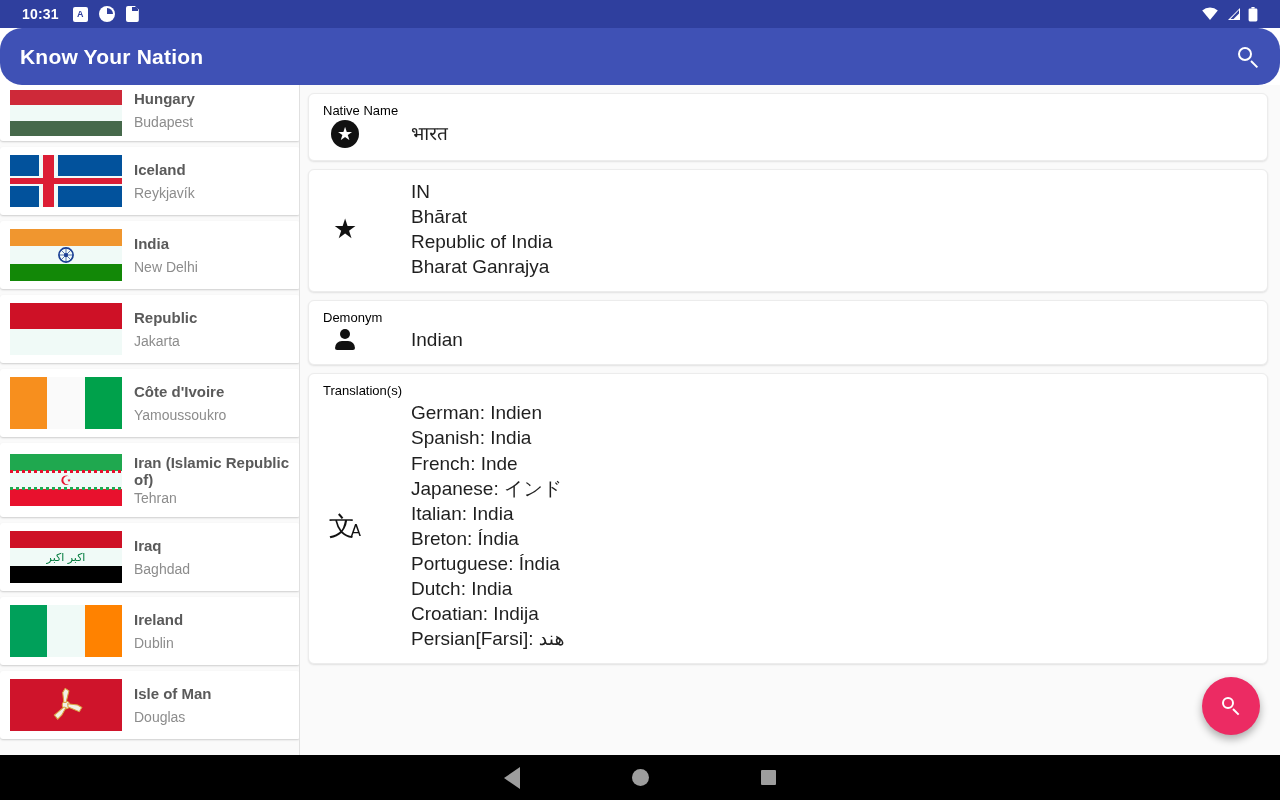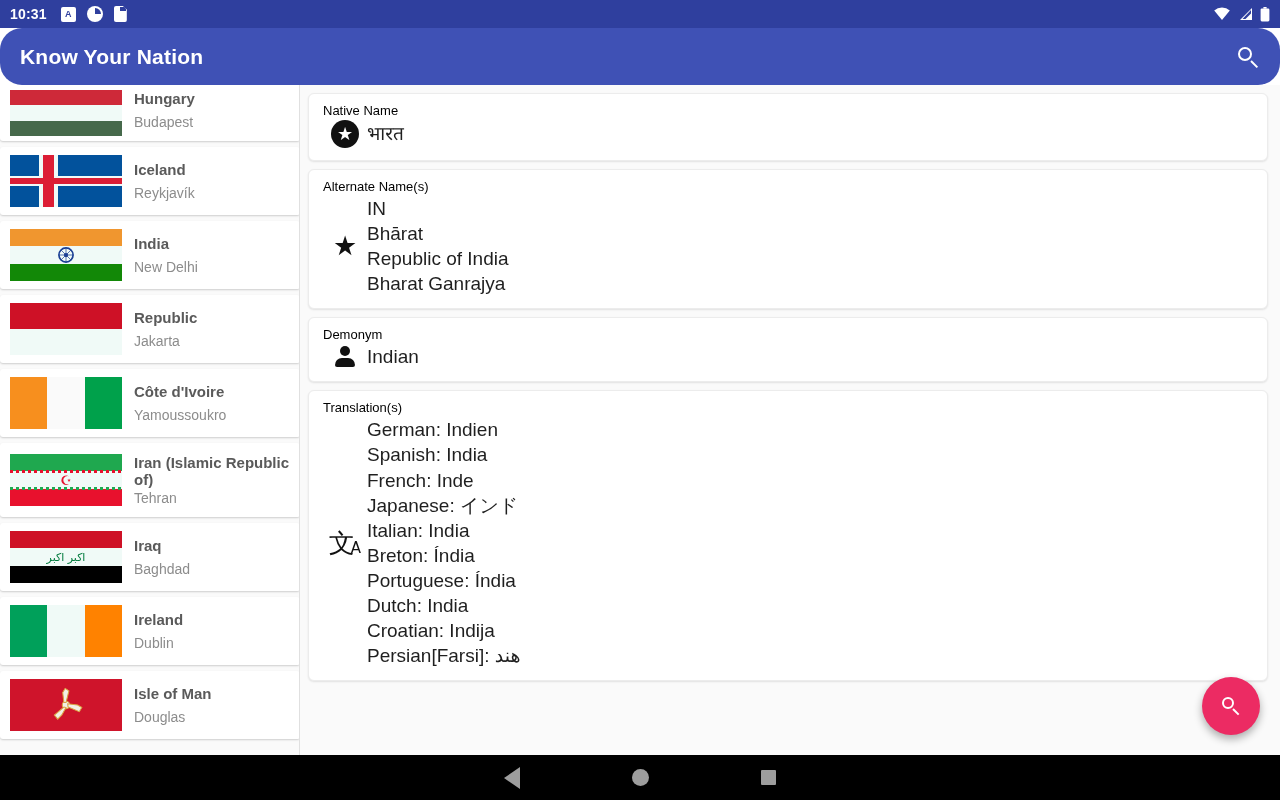--- a/index.html
+++ b/index.html
@@ -7,21 +7,21 @@
     width:1280px; height:800px;
     font-family:"Liberation Sans", sans-serif;
     background:#ffffff; overflow:hidden;
   }
   #app { position:relative; width:1280px; height:800px; }
 
   
   .statusbar {
     position:absolute; top:0; left:0; width:1280px; height:28px;
     background:#2f3f9e; color:#ffffff;
-    display:flex; align-items:center; padding:0 10px;
+    display:flex; align-items:center; padding:0 22px;
   }
   .sb-clock { font-size:14px; font-weight:600; letter-spacing:.2px; margin-right:14px; }
   .sb-left-icons { display:flex; align-items:center; gap:11px; }
   .sb-spacer { flex:1; }
   .sb-right-icons { display:flex; align-items:center; gap:7px; }
 
   .ic-a {
     width:15px; height:15px; background:#ffffff; border-radius:2px;
     color:#2f3f9e; font-size:9px; font-weight:700; line-height:15px; text-align:center;
   }
@@ -102,21 +102,21 @@
     background:#ffffff; border:1px solid #ececec; border-radius:6px;
     box-shadow:0 1px 2px rgba(0,0,0,.10);
     margin-bottom:8px; padding:9px 14px 12px 14px; position:relative;
   }
   .dlabel { font-size:13px; color:#000000; margin-bottom:2px; }
   .drow { display:flex; align-items:center; }
   .drow.multi { align-items:center; }
   .dicon {
     width:44px; min-width:44px; display:flex; align-items:center; justify-content:center;
   }
-  .dvalue { font-size:19px; color:#1f1f1f; line-height:1.32; }
+  .dvalue { font-size:19px; color:#1f1f1f; line-height:1.32;margin-left:44px; }
   .dvalue.multiline { white-space:pre-line; }
 
   
   .icon-star-circle {
     width:28px; height:28px; border-radius:50%; background:#111111;
     display:flex; align-items:center; justify-content:center;
     color:#ffffff; font-size:18px; line-height:1;
   }
   .icon-star { font-size:27px; color:#111111; line-height:1; }
   .icon-person { position:relative; width:24px; height:24px; }
@@ -340,21 +340,20 @@
         <div class="dlabel">Native Name</div>
         <div class="drow">
           <div class="dicon">
             <div class="icon-star-circle">★</div>
           </div>
           <div class="dvalue">भारत</div>
         </div>
       </div>
 
       <div class="dcard">
-        <div class="dlabel">Alternate Name(s)</div>
         <div class="drow multi">
           <div class="dicon">
             <div class="icon-star">★</div>
           </div>
           <div class="dvalue multiline">IN
 Bhārat
 Republic of India
 Bharat Ganrajya</div>
         </div>
       </div>

